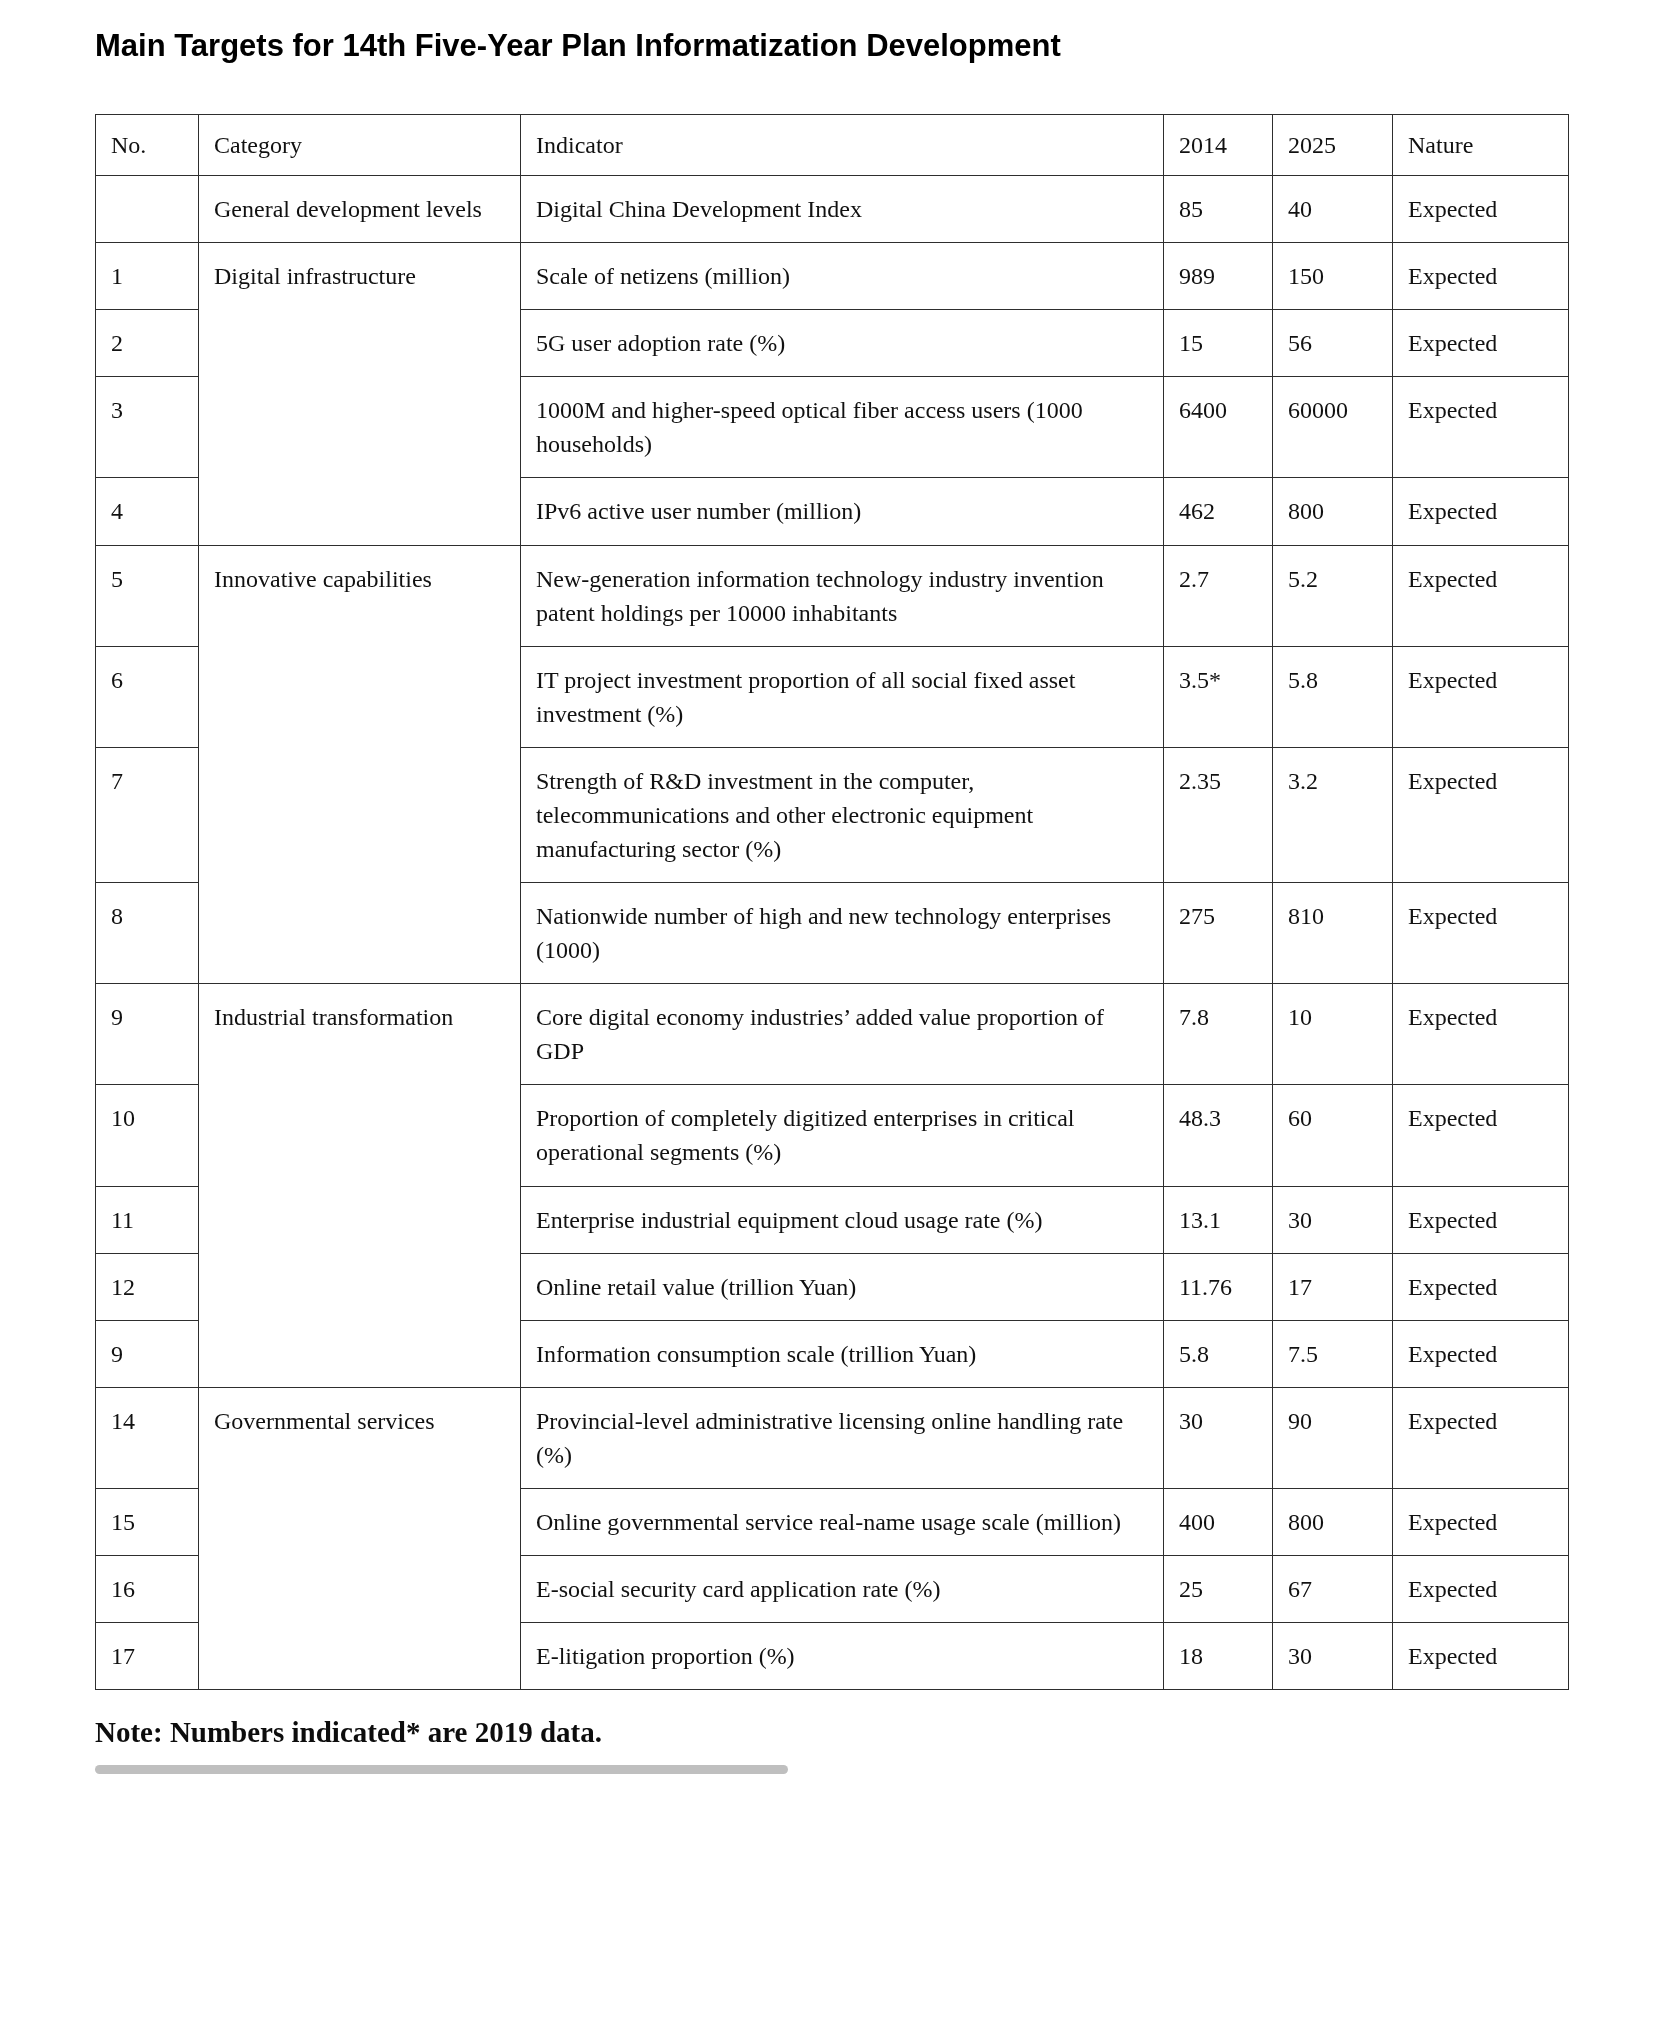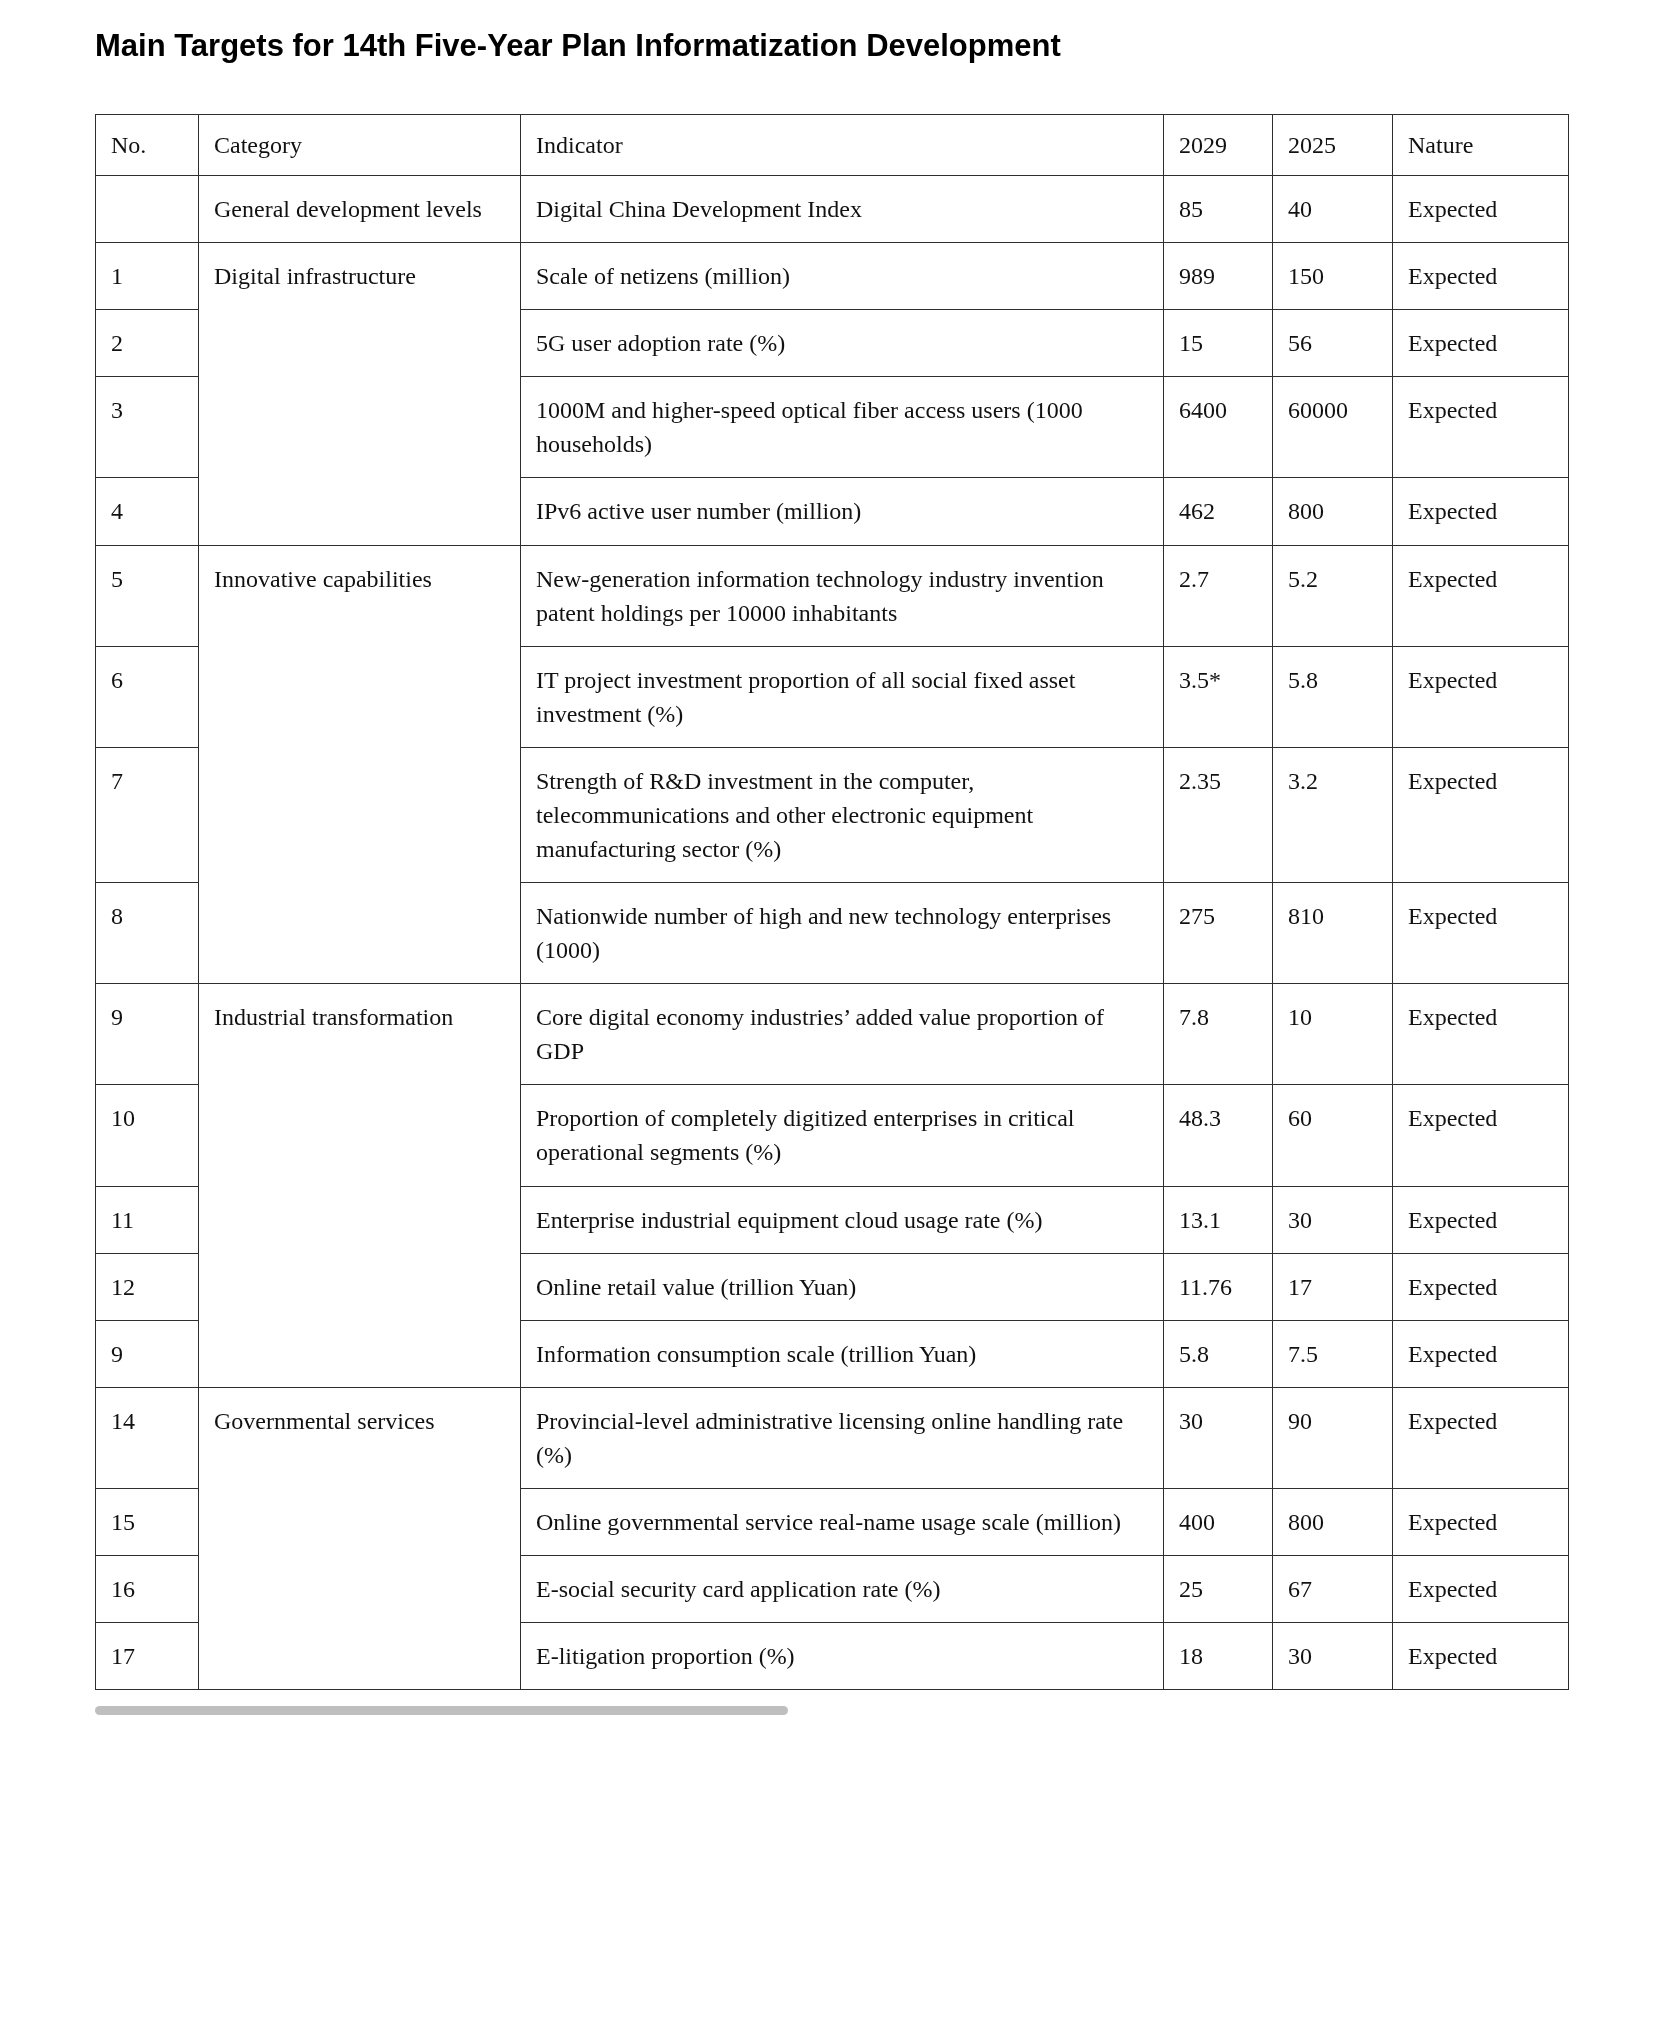--- a/index.html
+++ b/index.html
@@ -79,21 +79,21 @@
       <col class="col-indicator">
       <col class="col-2020">
       <col class="col-2025">
       <col class="col-nature">
     </colgroup>
     <thead>
       <tr>
           <th>No.</th>
           <th>Category</th>
           <th>Indicator</th>
-          <th>2029</th>
+          <th>2014</th>
           <th>2025</th>
           <th>Nature</th>
         </tr>
     </thead>
     <tbody>
         <tr>
           <td></td>
           <td rowspan="1">General development levels</td>
           <td>Digital China Development Index</td>
           <td>85</td>
@@ -219,16 +219,17 @@
         <tr>
           <td>17</td>
           <td>E-litigation proportion (%)</td>
           <td>18</td>
           <td>30</td>
           <td>Expected</td>
         </tr>
       </tbody>
   </table>
 
+  <p class="note">Note: Numbers indicated* are 2019 data.</p>
 
   <div class="bottom-bar"></div>
 
 </div>
 
 </body></html>

